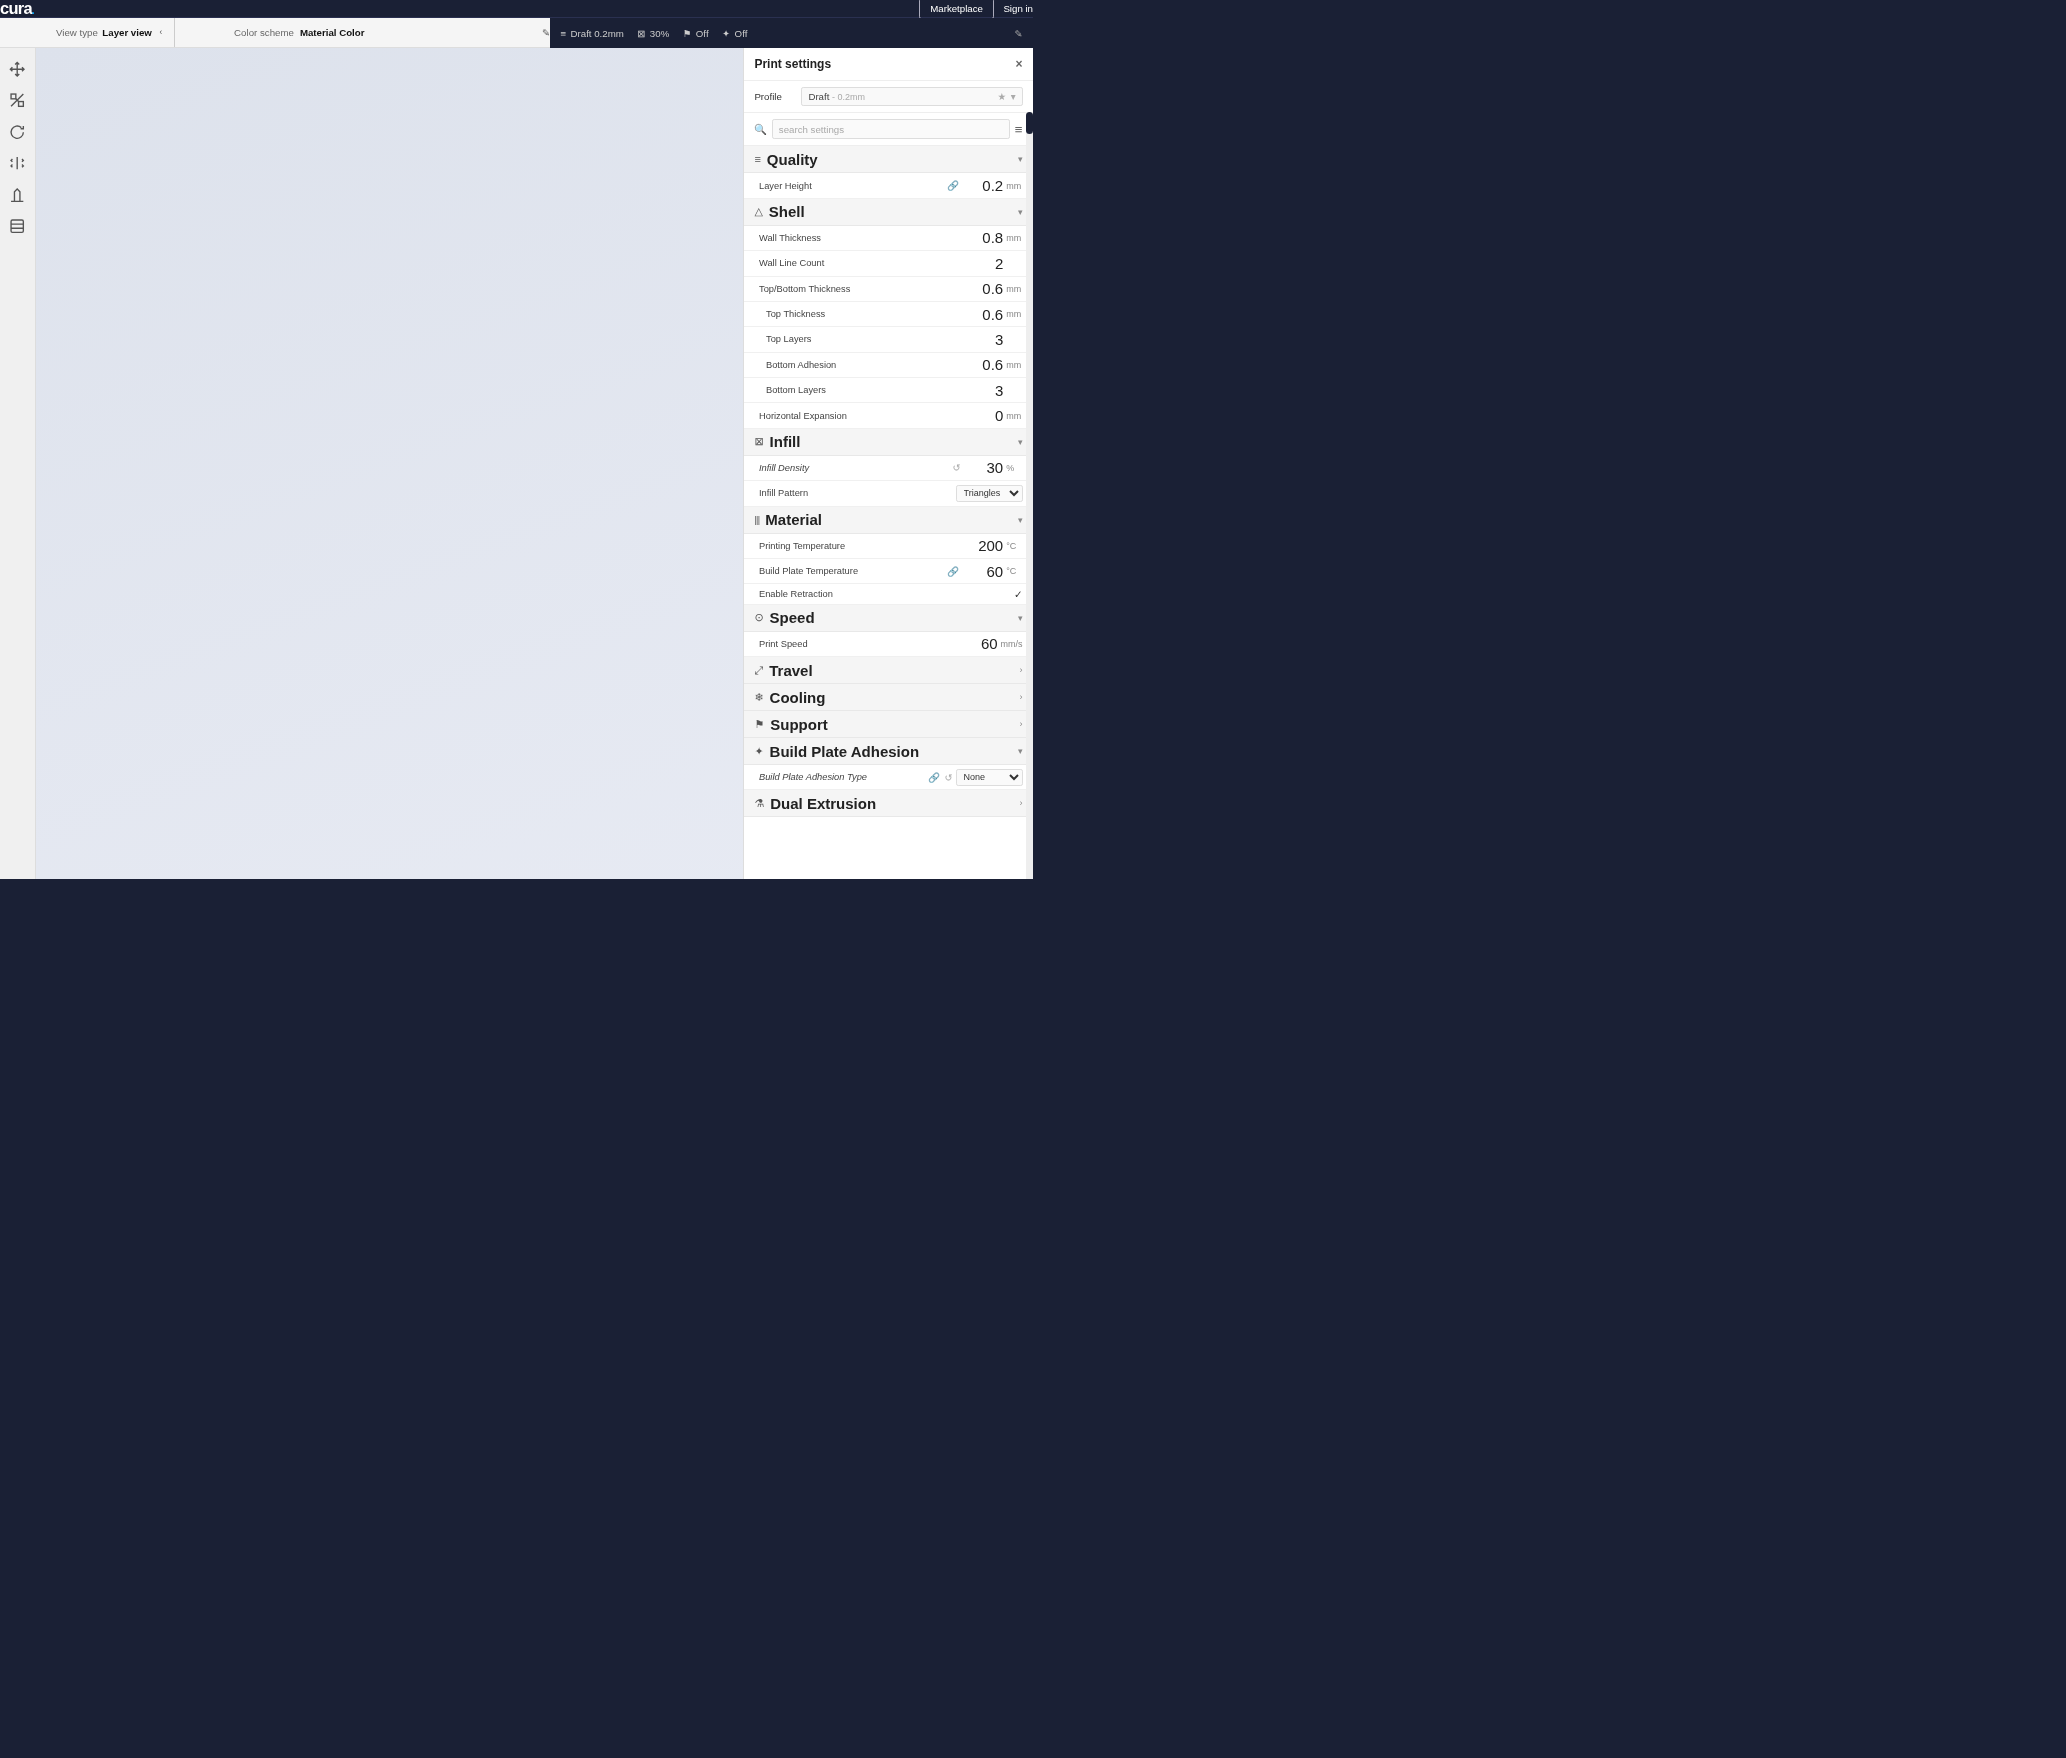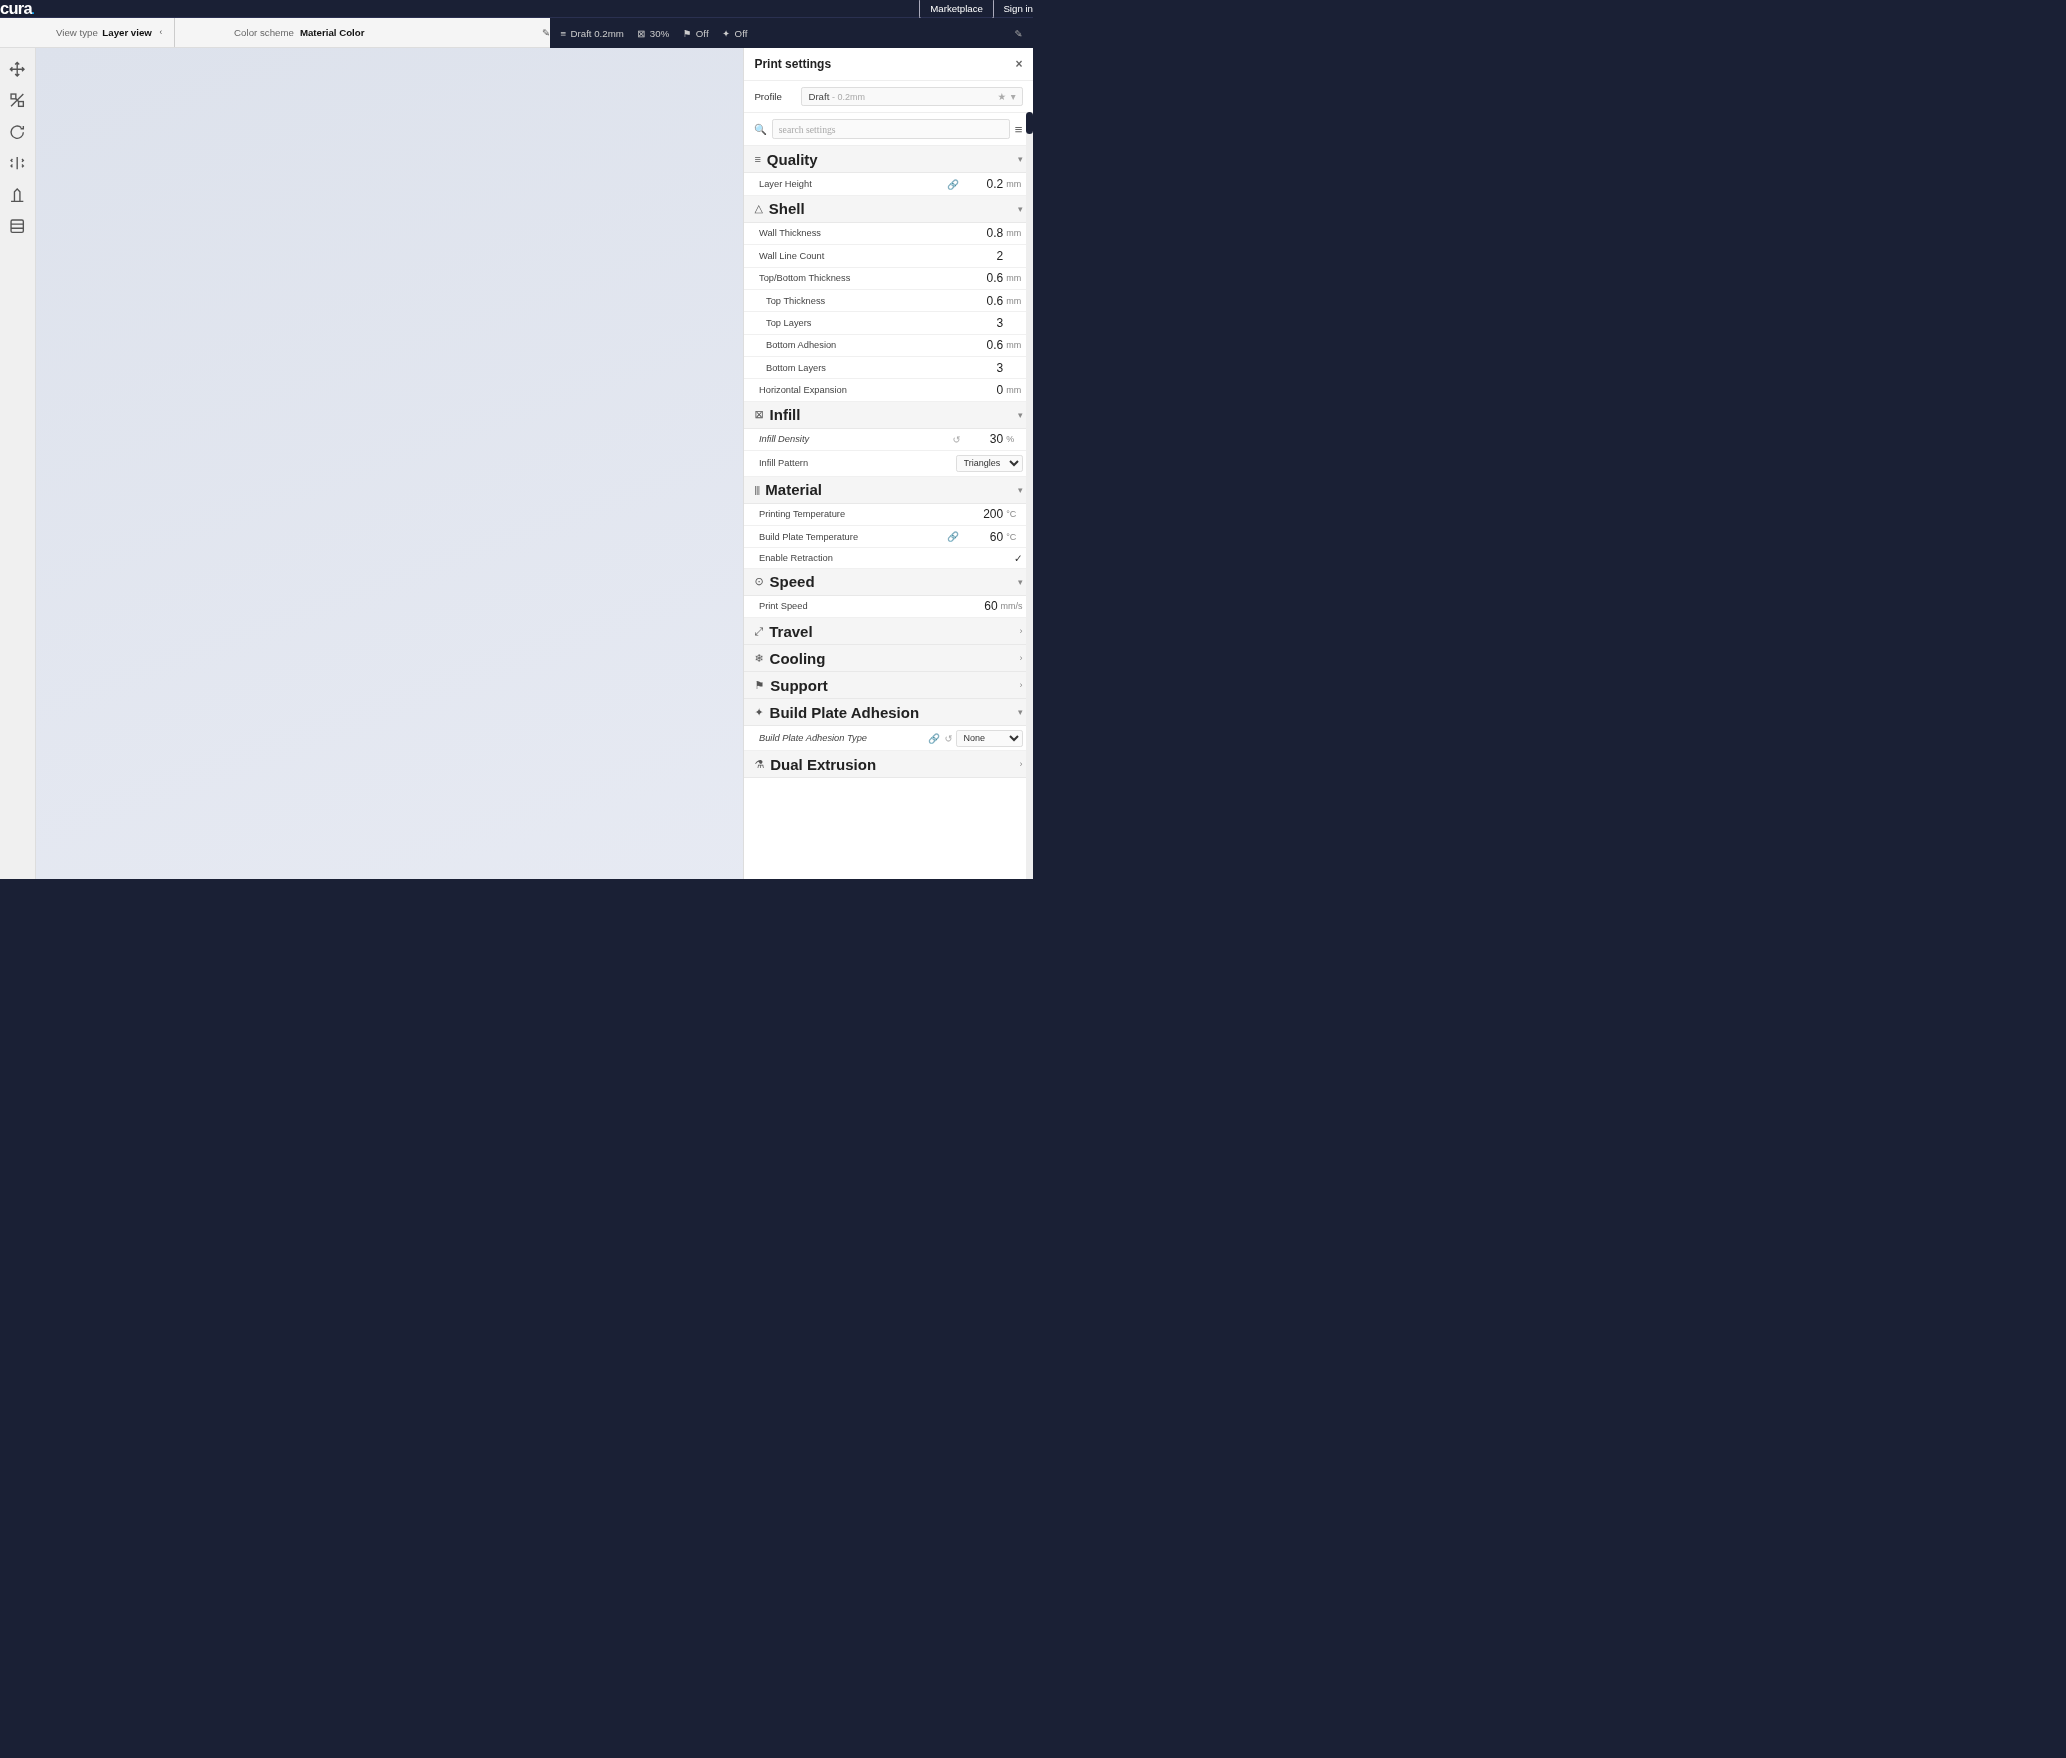--- a/index.html
+++ b/index.html
@@ -217,21 +217,20 @@
       border-bottom: 0.7px solid #eee;
     }
     .search-input {
       flex: 1;
       border: 0.7px solid #ddd;
       border-radius: 2.2px;
       padding: 3.7px 6px;
       font-size: 9.7px;
       color: #333;
       background: #fafafa;
-      font-family: Liberation Serif, serif;
     }
     .search-input::placeholder { color: #aaa; }
     .search-menu { font-size: 13.4px; color: #666; cursor: pointer; }
 
     .settings-body {
       flex: 1;
       overflow-y: auto;
     }
     .settings-body::-webkit-scrollbar { width: 4.5px; }
     .settings-body::-webkit-scrollbar-thumb { background: #ccc; border-radius: 2.2px; }
@@ -262,21 +261,21 @@
       display: flex;
       align-items: center;
       gap: 3px;
       min-width: 59px;
       justify-content: flex-end;
     }
     .value-input {
       text-align: right;
       border: none;
       background: transparent;
-      font-size: 12px;
+      font-size: 15px;
       color: #222;
       width: 37px;
     }
     .value-unit { color: #888; font-size: 9px; min-width: 16.4px; }
     .value-select {
       border: 0.7px solid #ddd;
       border-radius: 2.2px;
       padding: 1.5px 3px;
       font-size: 9px;
       color: #333;

